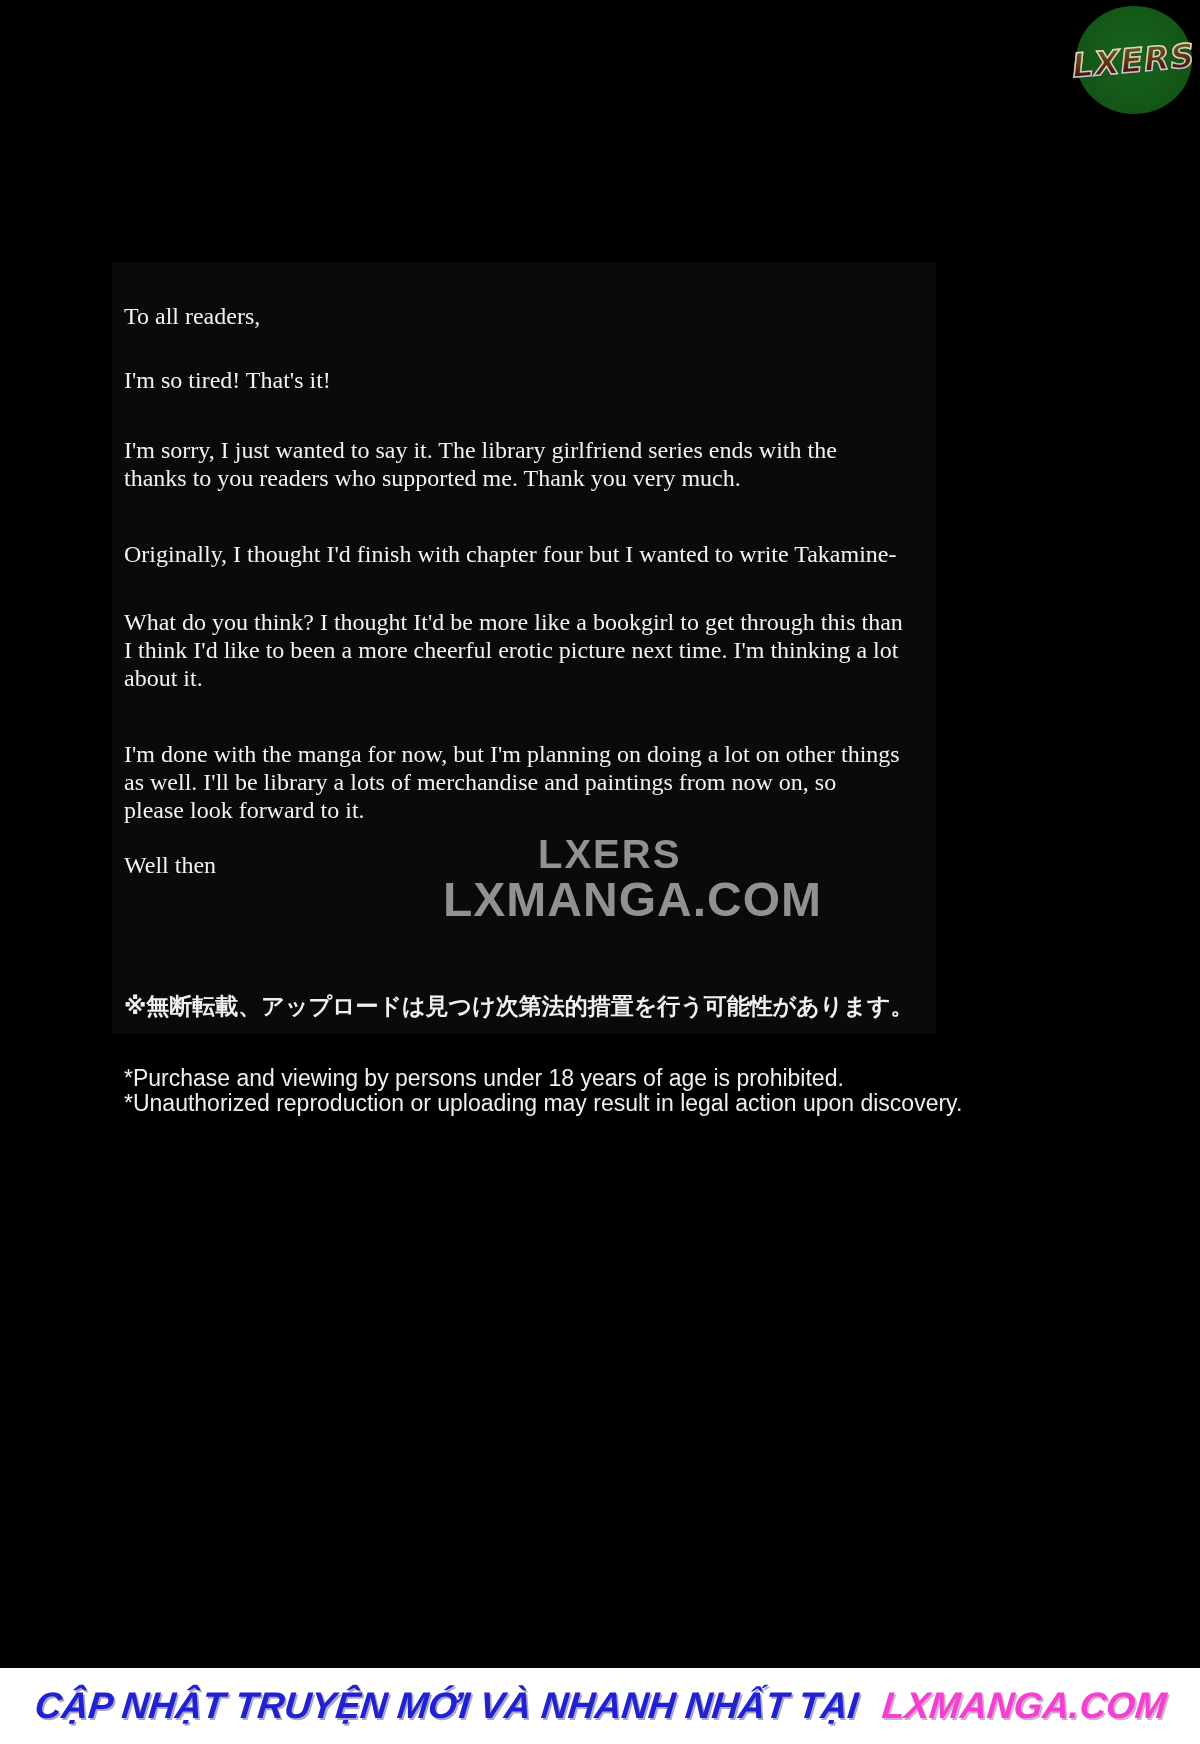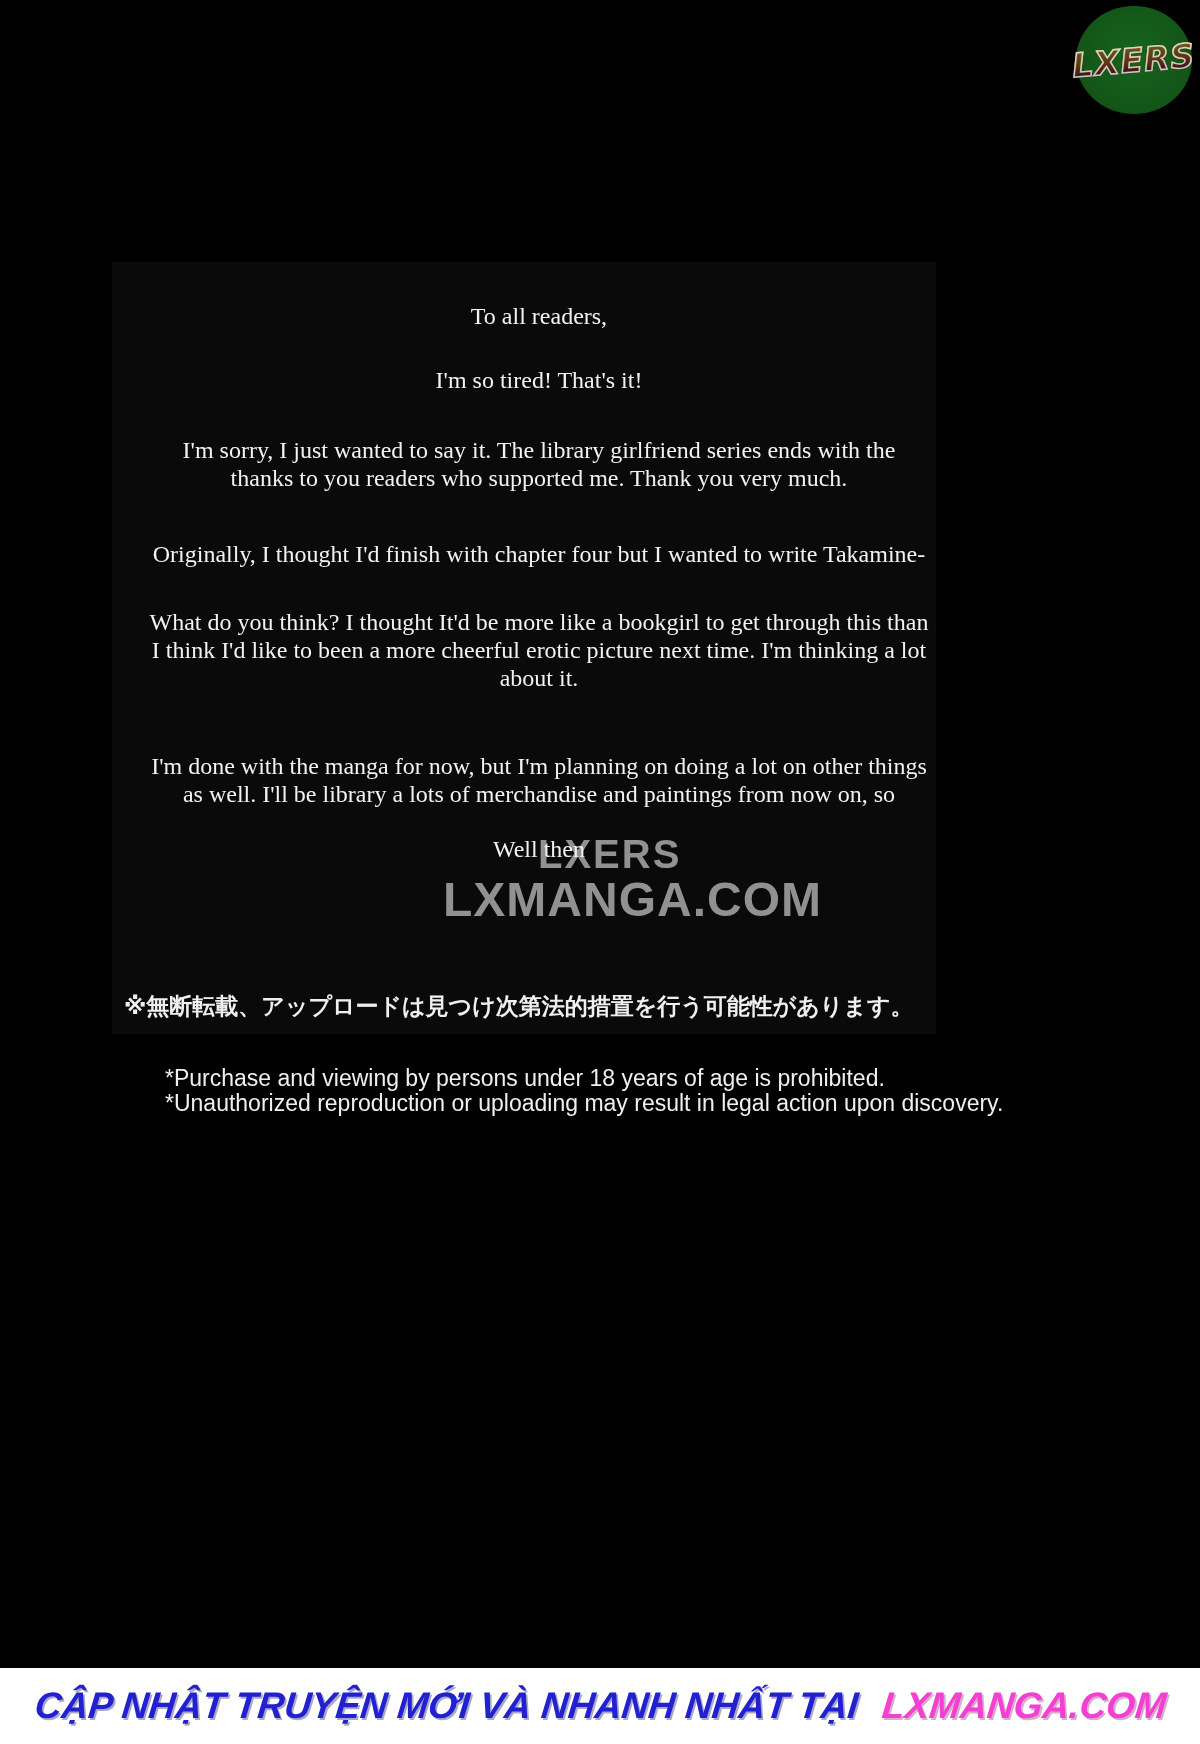--- a/index.html
+++ b/index.html
@@ -26,30 +26,30 @@
     -webkit-background-clip:text;background-clip:text;color:transparent;
     -webkit-text-stroke:1.5px rgba(225,225,225,0.85);
     text-shadow:0 0 2px rgba(0,0,0,0.6);
   }
   
   .afterword{
     position:absolute;left:124px;top:302px;width:830px;
     color:#f2f2f2;font-size:24px;line-height:28px;
   }
   .afterword .para{margin:0;}
-  .afterword .line{white-space:nowrap;text-align:center;}
+  .afterword .line{white-space:nowrap;}
   .notices-jp{
     position:absolute;left:124px;top:992px;width:830px;
     color:#efefef;font-family:"DejaVu Sans", sans-serif;
     font-size:23px;line-height:29px;font-weight:bold;
   }
   .notices-en{
     position:absolute;left:124px;top:1066px;width:830px;
     color:#efefef;font-family:"Liberation Sans", sans-serif;
-    font-size:23px;line-height:25px;margin-left:41px;
+    font-size:23px;line-height:25px;
   }
   .notices-en .line, .notices-jp .line{white-space:nowrap;}
   
   .wm{position:absolute;color:#9d9d9d;font-family:"Liberation Sans", sans-serif;
       font-weight:bold;opacity:0.92;z-index:1;}
   .wm-top{left:538px;top:832px;font-size:40px;letter-spacing:2px;}
   .wm-bottom{left:443px;top:872px;font-size:48px;letter-spacing:1px;}
   .afterword, .notices-jp, .notices-en{z-index:2;}
   
   .footer-banner{
@@ -83,28 +83,29 @@
   <div class="para" style="margin-bottom:42px">
     <div class="line">I'm so tired! That's it!</div>
   </div>
   <div class="para" style="margin-bottom:48px">
     <div class="line">I'm sorry, I just wanted to say it. The library girlfriend series ends with the</div>
     <div class="line">thanks to you readers who supported me. Thank you very much.</div>
   </div>
   <div class="para" style="margin-bottom:40px">
     <div class="line">Originally, I thought I'd finish with chapter four but I wanted to write Takamine-</div>
   </div>
-  <div class="para" style="margin-bottom:60px">
+  <div class="para" style="margin-bottom:48px">
     <div class="line">What do you think? I thought It'd be more like a bookgirl to get through this than</div>
     <div class="line">I think I'd like to been a more cheerful erotic picture next time. I'm thinking a lot</div>
     <div class="line">about it.</div>
   </div>
   <div class="para" style="margin-bottom:27px">
     <div class="line">I'm done with the manga for now, but I'm planning on doing a lot on other things</div>
     <div class="line">as well. I'll be library a lots of merchandise and paintings from now on, so</div>
+    <div class="line">please look forward to it.</div>
   </div>
   <div class="para">
     <div class="line">Well then</div>
   </div>
 </div>
 
 <div class="notices-jp">
   <div class="line">※無断転載、アップロードは見つけ次第法的措置を行う可能性があります。</div>
 </div>
 

